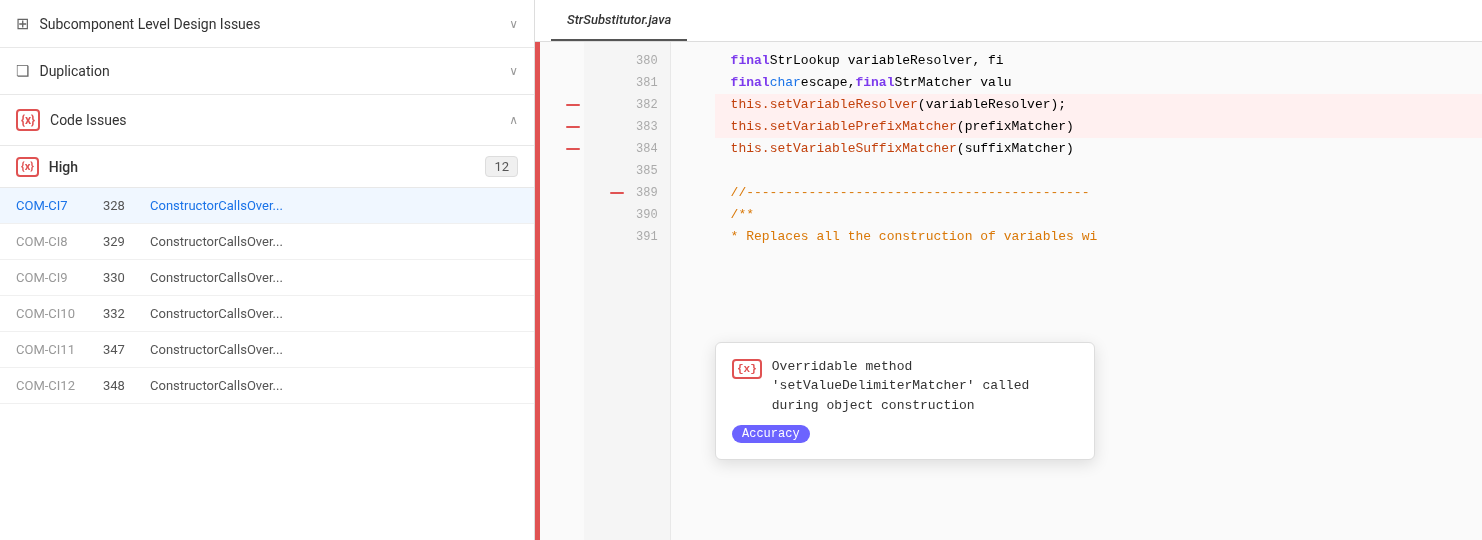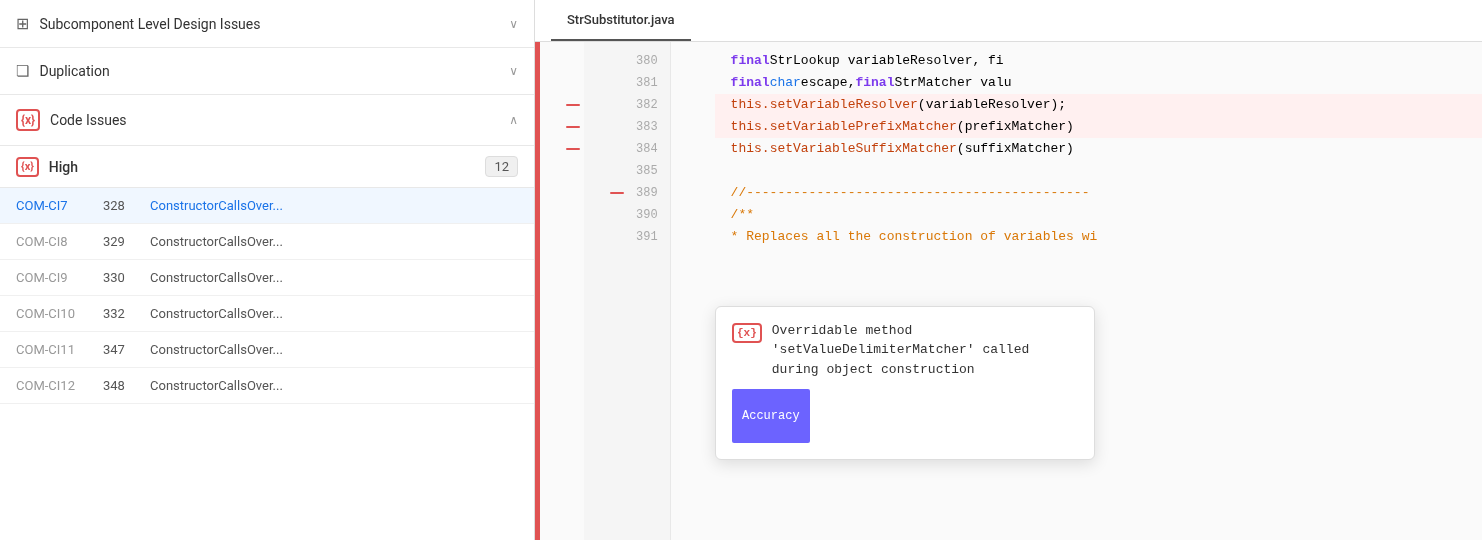--- a/index.html
+++ b/index.html
@@ -177,20 +177,21 @@
       flex-direction: column;
       background: #fafafa;
       overflow: hidden;
     }
 
     .tab-bar {
       background: #fff;
       border-bottom: 1px solid #ddd;
       display: flex;
       padding: 0 16px;
+      font-style: italic;
     }
 
     .tab {
       padding: 12px 16px;
       font-size: 13px;
       color: #555;
       border-bottom: 2px solid transparent;
       cursor: pointer;
     }
 
@@ -296,22 +297,22 @@
 
     .tooltip-text {
       font-size: 13px;
       color: #333;
       line-height: 1.5;
     }
 
     .accuracy-badge {
       background: #6c63ff;
       color: #fff;
-      border-radius: 2px;
-      padding: 20px 10px;
+      border-radius: 10px;
+      padding: 2px 10px;
       font-size: 12px;
       display: inline-block;
     }
   </style>
 </head>
 <body>
 
 <div class="left-panel">
 
   <div class="section-header">

